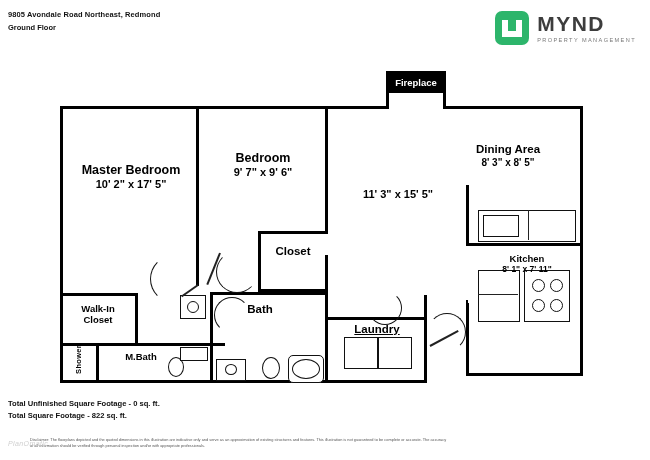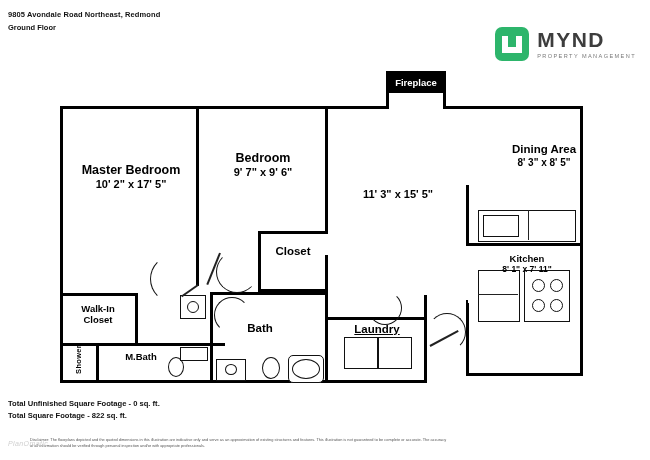--- a/index.html
+++ b/index.html
@@ -42,21 +42,20 @@
     font-weight: bold;
     color: #111;
   }
   
   .logo {
     position: absolute;
     right: 14px; top: 9px;
     height: 38px;
     display: flex;
     align-items: center;
-    margin-top: 16px;
   }
   .logo-mark {
     width: 34px; height: 34px;
     background: #2db56b;
     border-radius: 7px;
     position: relative;
     margin-right: 8px;
   }
   .logo-mark::before {
     content: "";
@@ -290,40 +289,40 @@
 
     <div class="room-label lbl-big" style="left:205px; top:96px; width:116px;">
       <div class="room-name">Bedroom</div>
       <div class="room-dim">9' 7" x 9' 6"</div>
     </div>
 
     <div class="room-label lbl-big" style="left:336px; top:133px; width:124px;">
       <div class="room-dim">11' 3" x 15' 5"</div>
     </div>
 
-    <div class="room-label lbl-med" style="left:488px; top:88px; width:112px;">
+    <div class="room-label lbl-med" style="left:452px; top:88px; width:112px;">
       <div class="room-name">Dining Area</div>
       <div class="room-dim">8' 3" x 8' 5"</div>
     </div>
 
     <div class="room-label lbl-sm" style="left:472px; top:198px; width:110px;">
       <div class="room-name">Kitchen</div>
       <div class="room-dim">8' 1" x 7' 11"</div>
     </div>
 
     <div class="room-label lbl-med" style="left:262px; top:190px; width:62px;">
       <div class="room-name">Closet</div>
     </div>
 
     <div class="room-label lbl-sm" style="left:62px; top:248px; width:72px;">
       <div class="room-name">Walk-In</div>
       <div class="room-name">Closet</div>
     </div>
 
-    <div class="room-label lbl-med" style="left:230px; top:267px; width:60px;">
+    <div class="room-label lbl-med" style="left:230px; top:248px; width:60px;">
       <div class="room-name">Bath</div>
     </div>
 
     <div class="room-label lbl-sm" style="left:110px; top:296px; width:62px;">
       <div class="room-name">M.Bath</div>
     </div>
 
     <div class="room-label lbl-med" style="left:336px; top:268px; width:82px;text-decoration:underline;">
       <div class="room-name">Laundry</div>
     </div>

